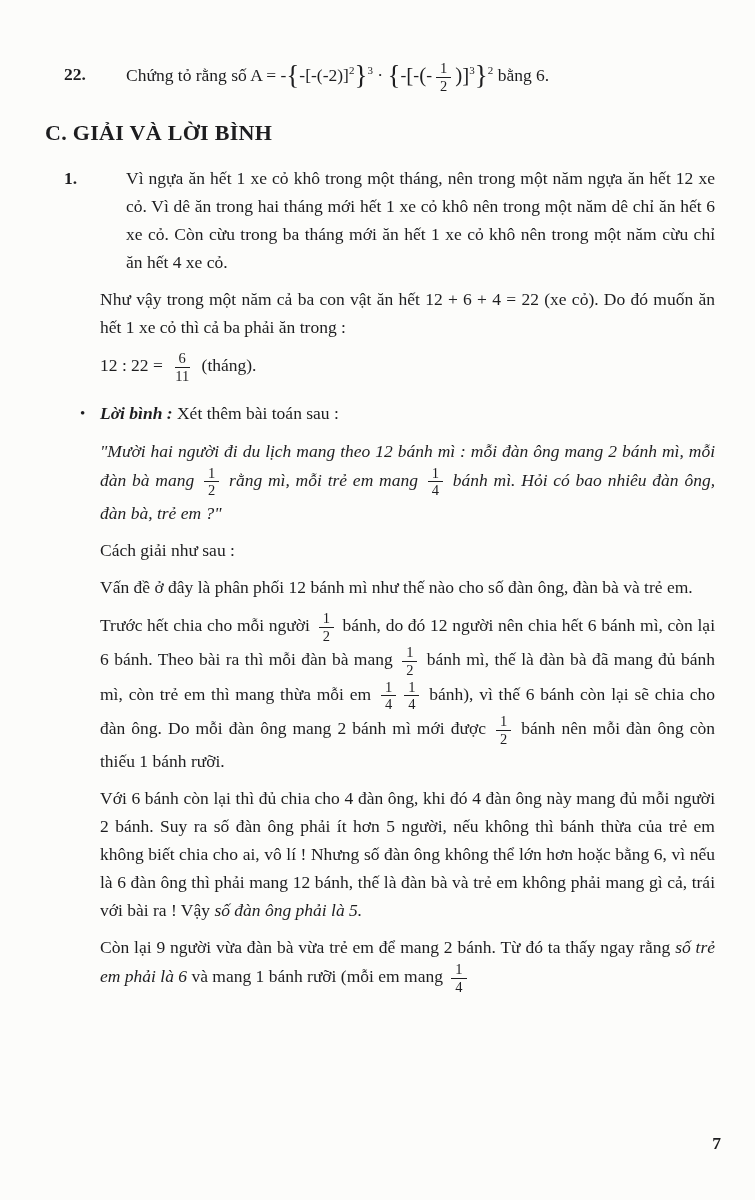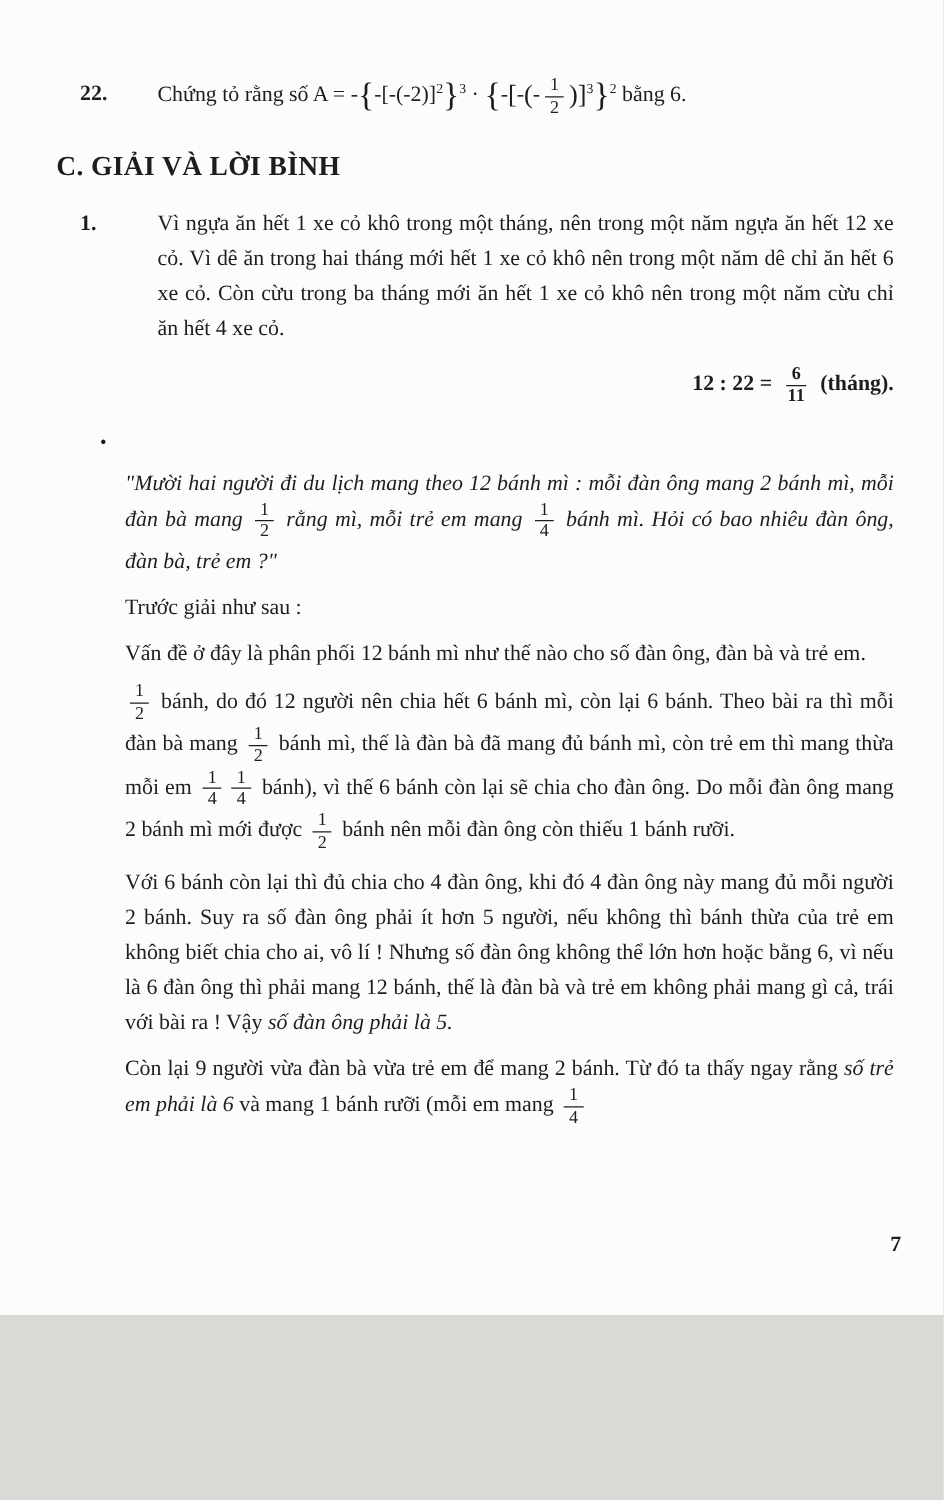--- a/index.html
+++ b/index.html
@@ -1,18 +1,18 @@
 <!DOCTYPE html>
 <html><head>
 <meta charset="utf-8">
 <style>
   html,body{margin:0;padding:0;background:#d9d9d6;}
   .page{
     position:relative;
-    width:755px;height:1052px;
+    width:755px;height:1200px;
     margin:0 auto;
     background:#fcfcfa;
     box-sizing:border-box;
     padding:60px 40px 0 64px;
     font-family:"Liberation Serif","DejaVu Serif",serif;
     font-size:17.5px;
     color:#1d1d1f;
     overflow:hidden;
   }
   p{margin:0 0 9px 0;line-height:28px;}
@@ -26,21 +26,21 @@
   .prob .body{flex:1;line-height:30px;}
   .item{display:flex;align-items:flex-start;}
   .item .body{flex:1;}
   h2.section{
     font-size:22px;font-weight:bold;
     margin:0 0 18px -19px;
     letter-spacing:.3px;
   }
   .bi{font-weight:bold;font-style:italic;}
   .i{font-style:italic;}
-  .center{text-align:right;font-weight:bold;}
+  .center{text-align:left;}
   .eq{margin:6px 0 14px 36px;}
   sup{font-size:11px;line-height:0;vertical-align:super;}
   .big{font-size:1.55em;line-height:0;vertical-align:-0.12em;}
   .mid{font-size:1.2em;line-height:0;vertical-align:-0.06em;}
   .frac{
     display:inline-flex;flex-direction:column;align-items:center;
     vertical-align:middle;margin:0 4px;
     font-size:14.5px;line-height:1.15;font-style:normal;
   }
   .frac .fn{display:block;padding:0 4px;border-bottom:1.4px solid #1d1d1f;}
@@ -68,43 +68,45 @@
 
   <h2 class="section">C. GIẢI VÀ LỜI BÌNH</h2>
 
   <div class="item">
     <span class="num">1.</span>
     <div class="body">
       <p class="just">Vì ngựa ăn hết 1 xe cỏ khô trong một tháng, nên trong một năm ngựa ăn hết 12 xe cỏ. Vì dê ăn trong hai tháng mới hết 1 xe cỏ khô nên trong một năm dê chỉ ăn hết 6 xe cỏ. Còn cừu trong ba tháng mới ăn hết 1 xe cỏ khô nên trong một năm cừu chỉ ăn hết 4 xe cỏ.</p>
     </div>
   </div>
 
+  <p class="just col">Như vậy trong một năm cả ba con vật ăn hết 12 + 6 + 4 = 22 (xe cỏ). Do đó muốn ăn hết 1 xe cỏ thì cả ba phải ăn trong :</p>
 
   <p class="center eq"><span>12 : 22 = </span><span class="frac">
         <span class="fn">6</span>
         <span class="fd">11</span>
       </span><span> (tháng).</span></p>
 
   <div class="bullet-row">
     <span class="bullet">•</span>
+    <p><span class="bi">Lời bình :</span><span> Xét thêm bài toán sau :</span></p>
   </div>
 
   <p class="just col"><span class="i">"Mười hai người đi du lịch mang theo 12 bánh mì : mỗi đàn ông mang 2 bánh mì, mỗi đàn bà mang </span><span class="frac">
         <span class="fn">1</span>
         <span class="fd">2</span>
       </span><span class="i"> rằng mì, mỗi trẻ em mang </span><span class="frac">
         <span class="fn">1</span>
         <span class="fd">4</span>
       </span><span class="i"> bánh mì. Hỏi có bao nhiêu đàn ông, đàn bà, trẻ em ?"</span></p>
 
-  <p class="col">Trước giải như sau :</p>
+  <p class="col">Cách giải như sau :</p>
 
   <p class="just col">Vấn đề ở đây là phân phối 12 bánh mì như thế nào cho số đàn ông, đàn bà và trẻ em.</p>
 
-  <p class="just col"><span class="frac">
+  <p class="just col"><span>Trước hết chia cho mỗi người </span><span class="frac">
         <span class="fn">1</span>
         <span class="fd">2</span>
       </span><span> bánh, do đó 12 người nên chia hết 6 bánh mì, còn lại 6 bánh. Theo bài ra thì mỗi đàn bà mang </span><span class="frac">
         <span class="fn">1</span>
         <span class="fd">2</span>
       </span><span> bánh mì, thế là đàn bà đã mang đủ bánh mì, còn trẻ em thì mang thừa mỗi em </span><span class="frac">
         <span class="fn">1</span>
         <span class="fd">4</span>
       </span><span class="frac">
         <span class="fn">1</span>

